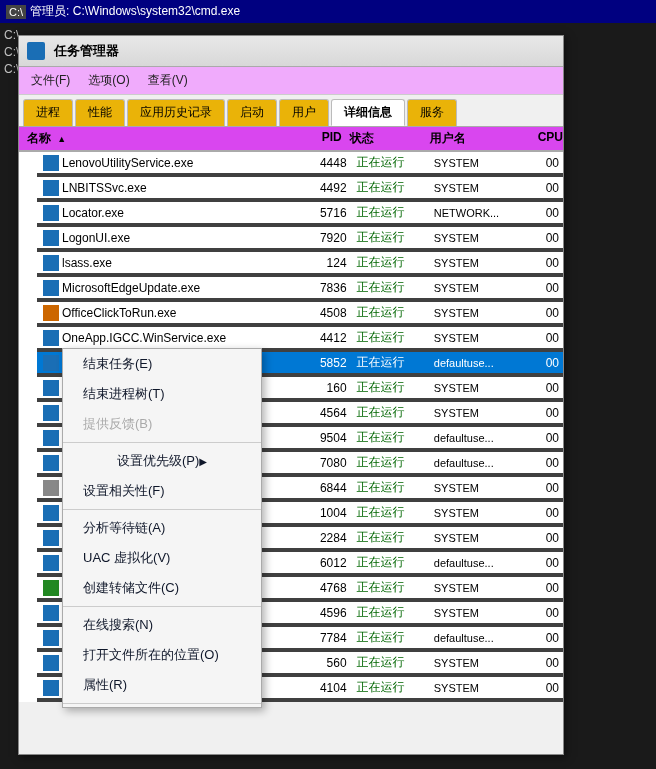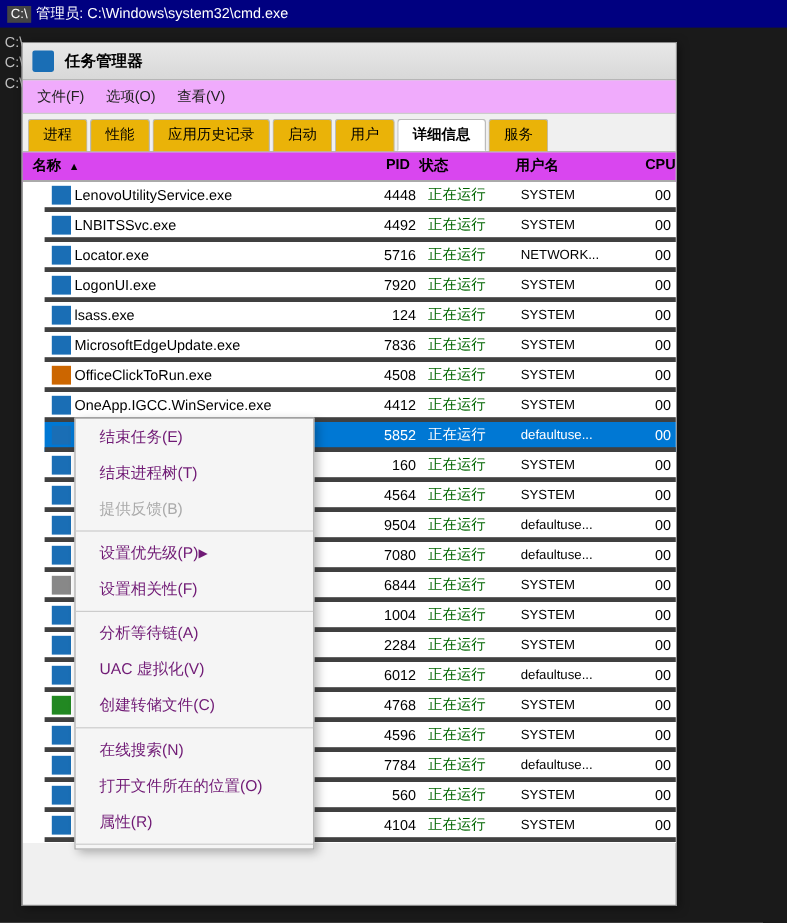--- a/index.html
+++ b/index.html
@@ -176,35 +176,35 @@
       background: #f5f5f5;
       border: 1px solid #aaa;
       box-shadow: 3px 3px 8px rgba(0,0,0,0.3);
       z-index: 100;
       font-size: 13px;
     }
 
     .ctx-item {
       padding: 6px 20px;
       cursor: pointer;
-      color: #701a75;
+      color: #0f172a;
       white-space: nowrap;
     }
 
     .ctx-item.disabled { color: #aaa; cursor: default; }
 
     .ctx-separator {
       height: 1px;
       background: #ccc;
       margin: 3px 0;
     }
 
     .ctx-item.has-submenu {
       display: flex;
-      justify-content: flex-start;
+      justify-content: center;
       align-items: center;
     }
 
     .ctx-arrow { font-size: 10px; }
 
     .statusbar {
       position: absolute;
       bottom: 0;
       left: 0;
       right: 0;

